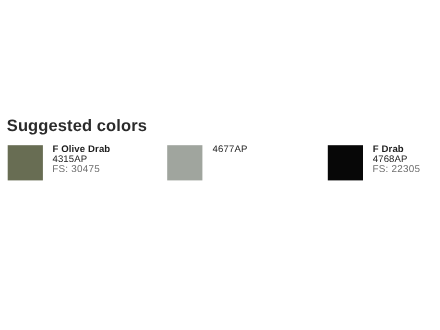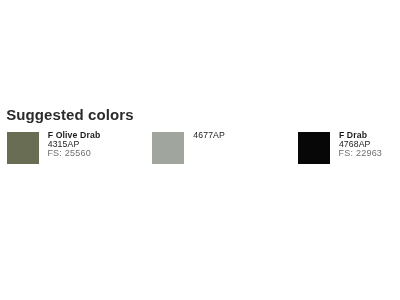--- a/index.html
+++ b/index.html
@@ -98,35 +98,35 @@
 
   <div class="section-title aa" style="color: rgb(43, 43, 43);">Suggested colors</div>
 
   <div class="colors-row">
 
     <div class="color-item i0">
       <div class="swatch" style="background-color: rgb(104, 109, 83);"></div>
       <div class="color-text">
         <div class="color-name aa">F Olive Drab</div>
         <div class="color-code aa">4315AP</div>
-        <div class="color-fs aa">FS: 25560</div>
+        <div class="color-fs aa">FS: 30475</div>
       </div>
     </div>
 
     <div class="color-item i1">
       <div class="swatch" style="background-color: rgb(160, 165, 158);"></div>
       <div class="color-text">
         <div class="color-code aa">4677AP</div>
       </div>
     </div>
 
     <div class="color-item i2">
       <div class="swatch" style="background-color: rgb(7, 7, 7);"></div>
       <div class="color-text">
         <div class="color-name aa">F Drab</div>
         <div class="color-code aa">4768AP</div>
-        <div class="color-fs aa">FS: 22963</div>
+        <div class="color-fs aa">FS: 22305</div>
       </div>
     </div>
 
   </div>
  </div>
 </div>
 
 </body></html>

